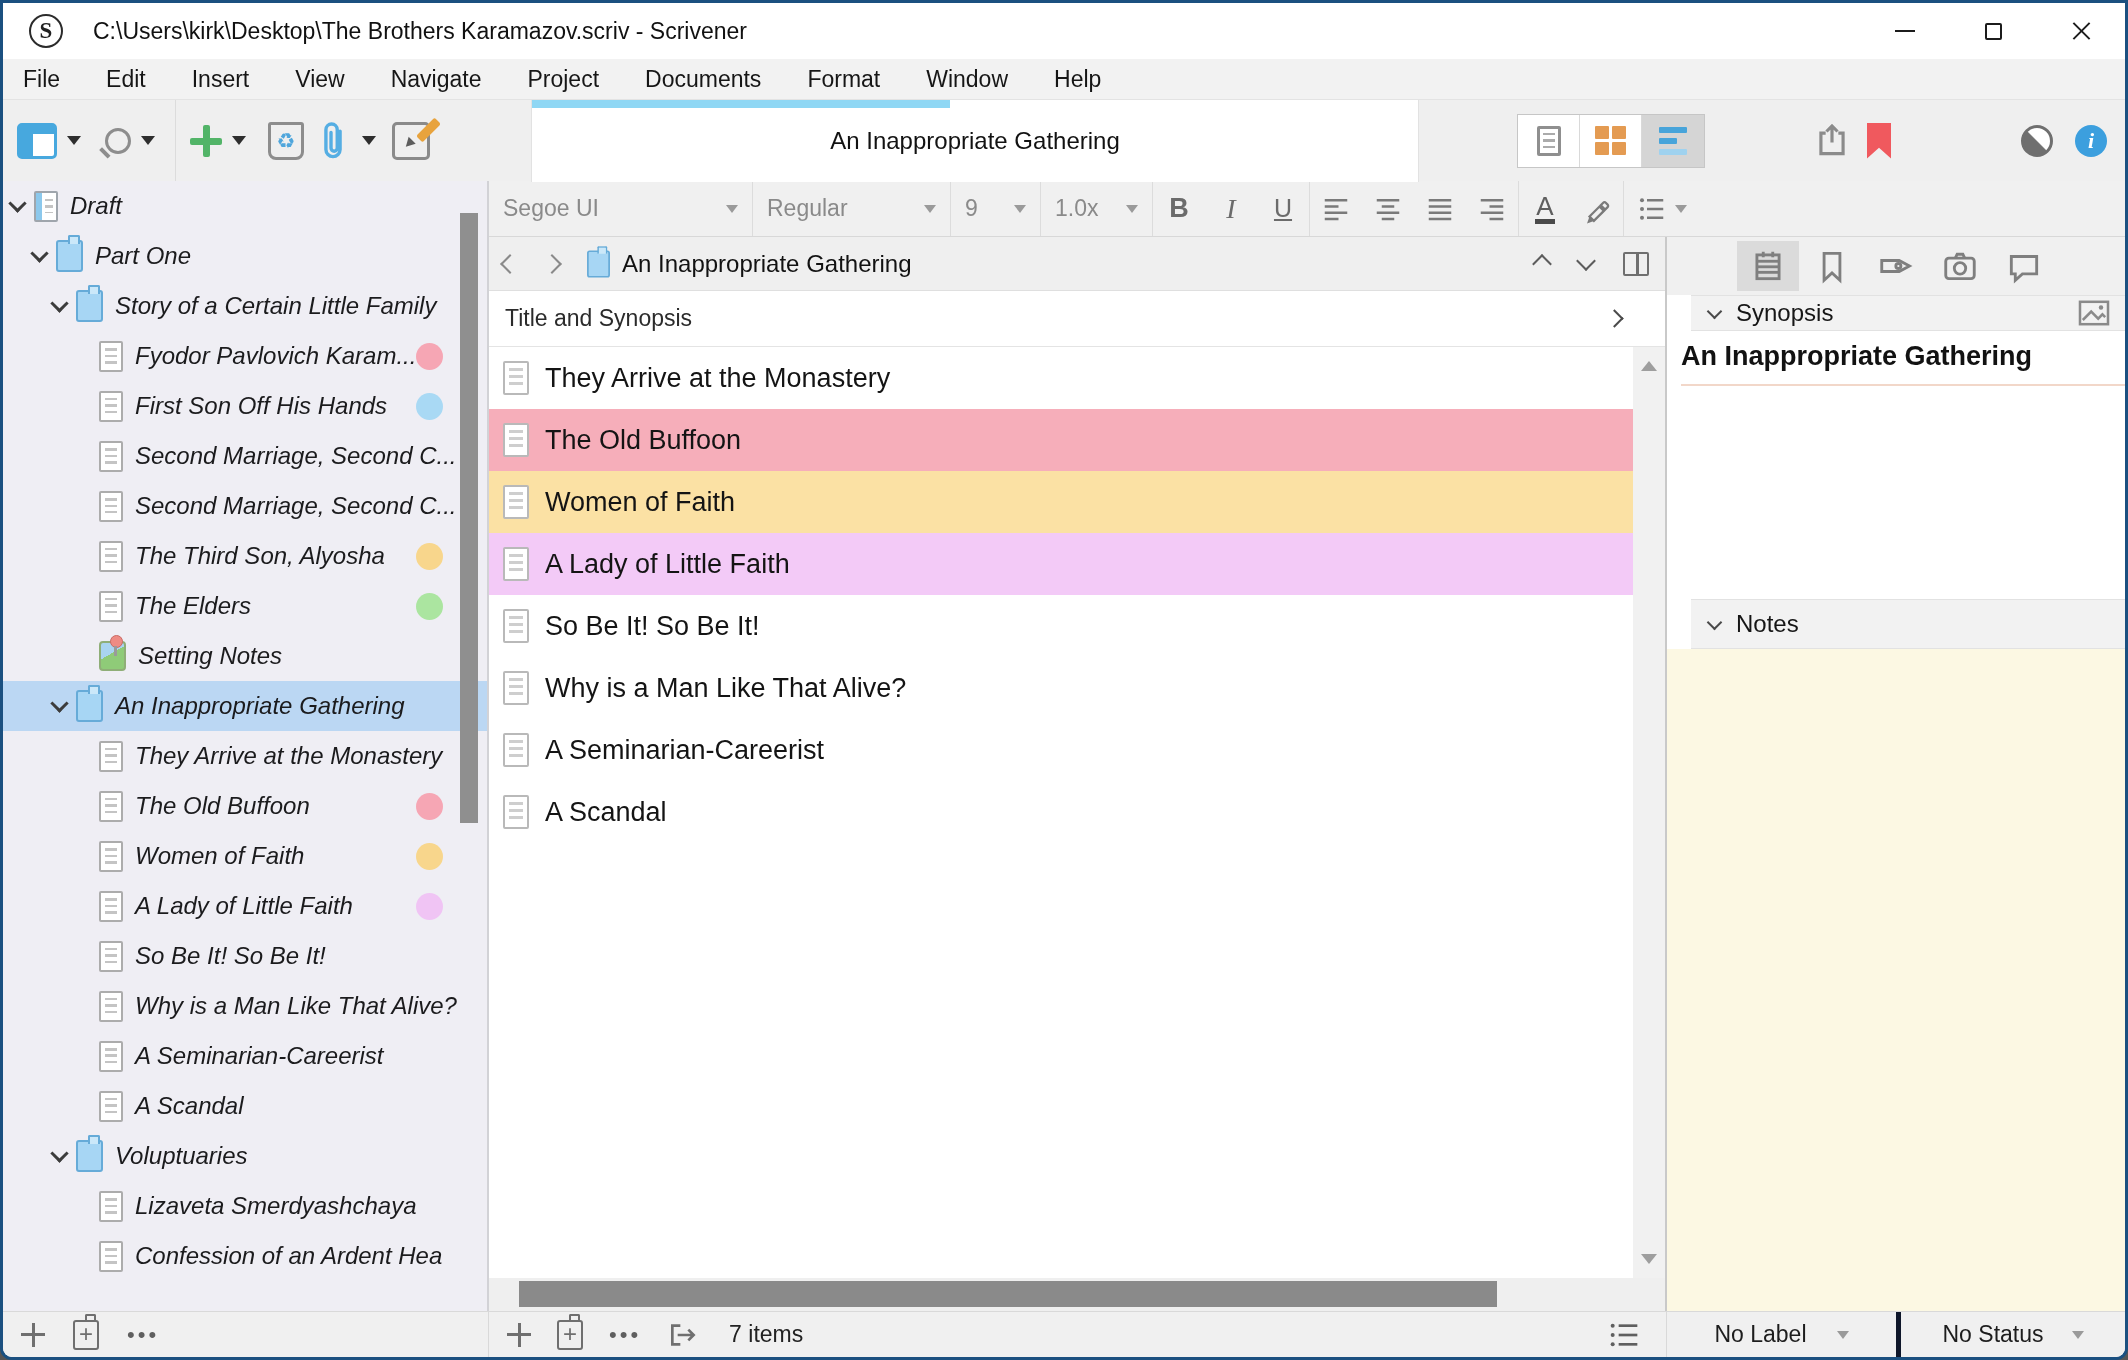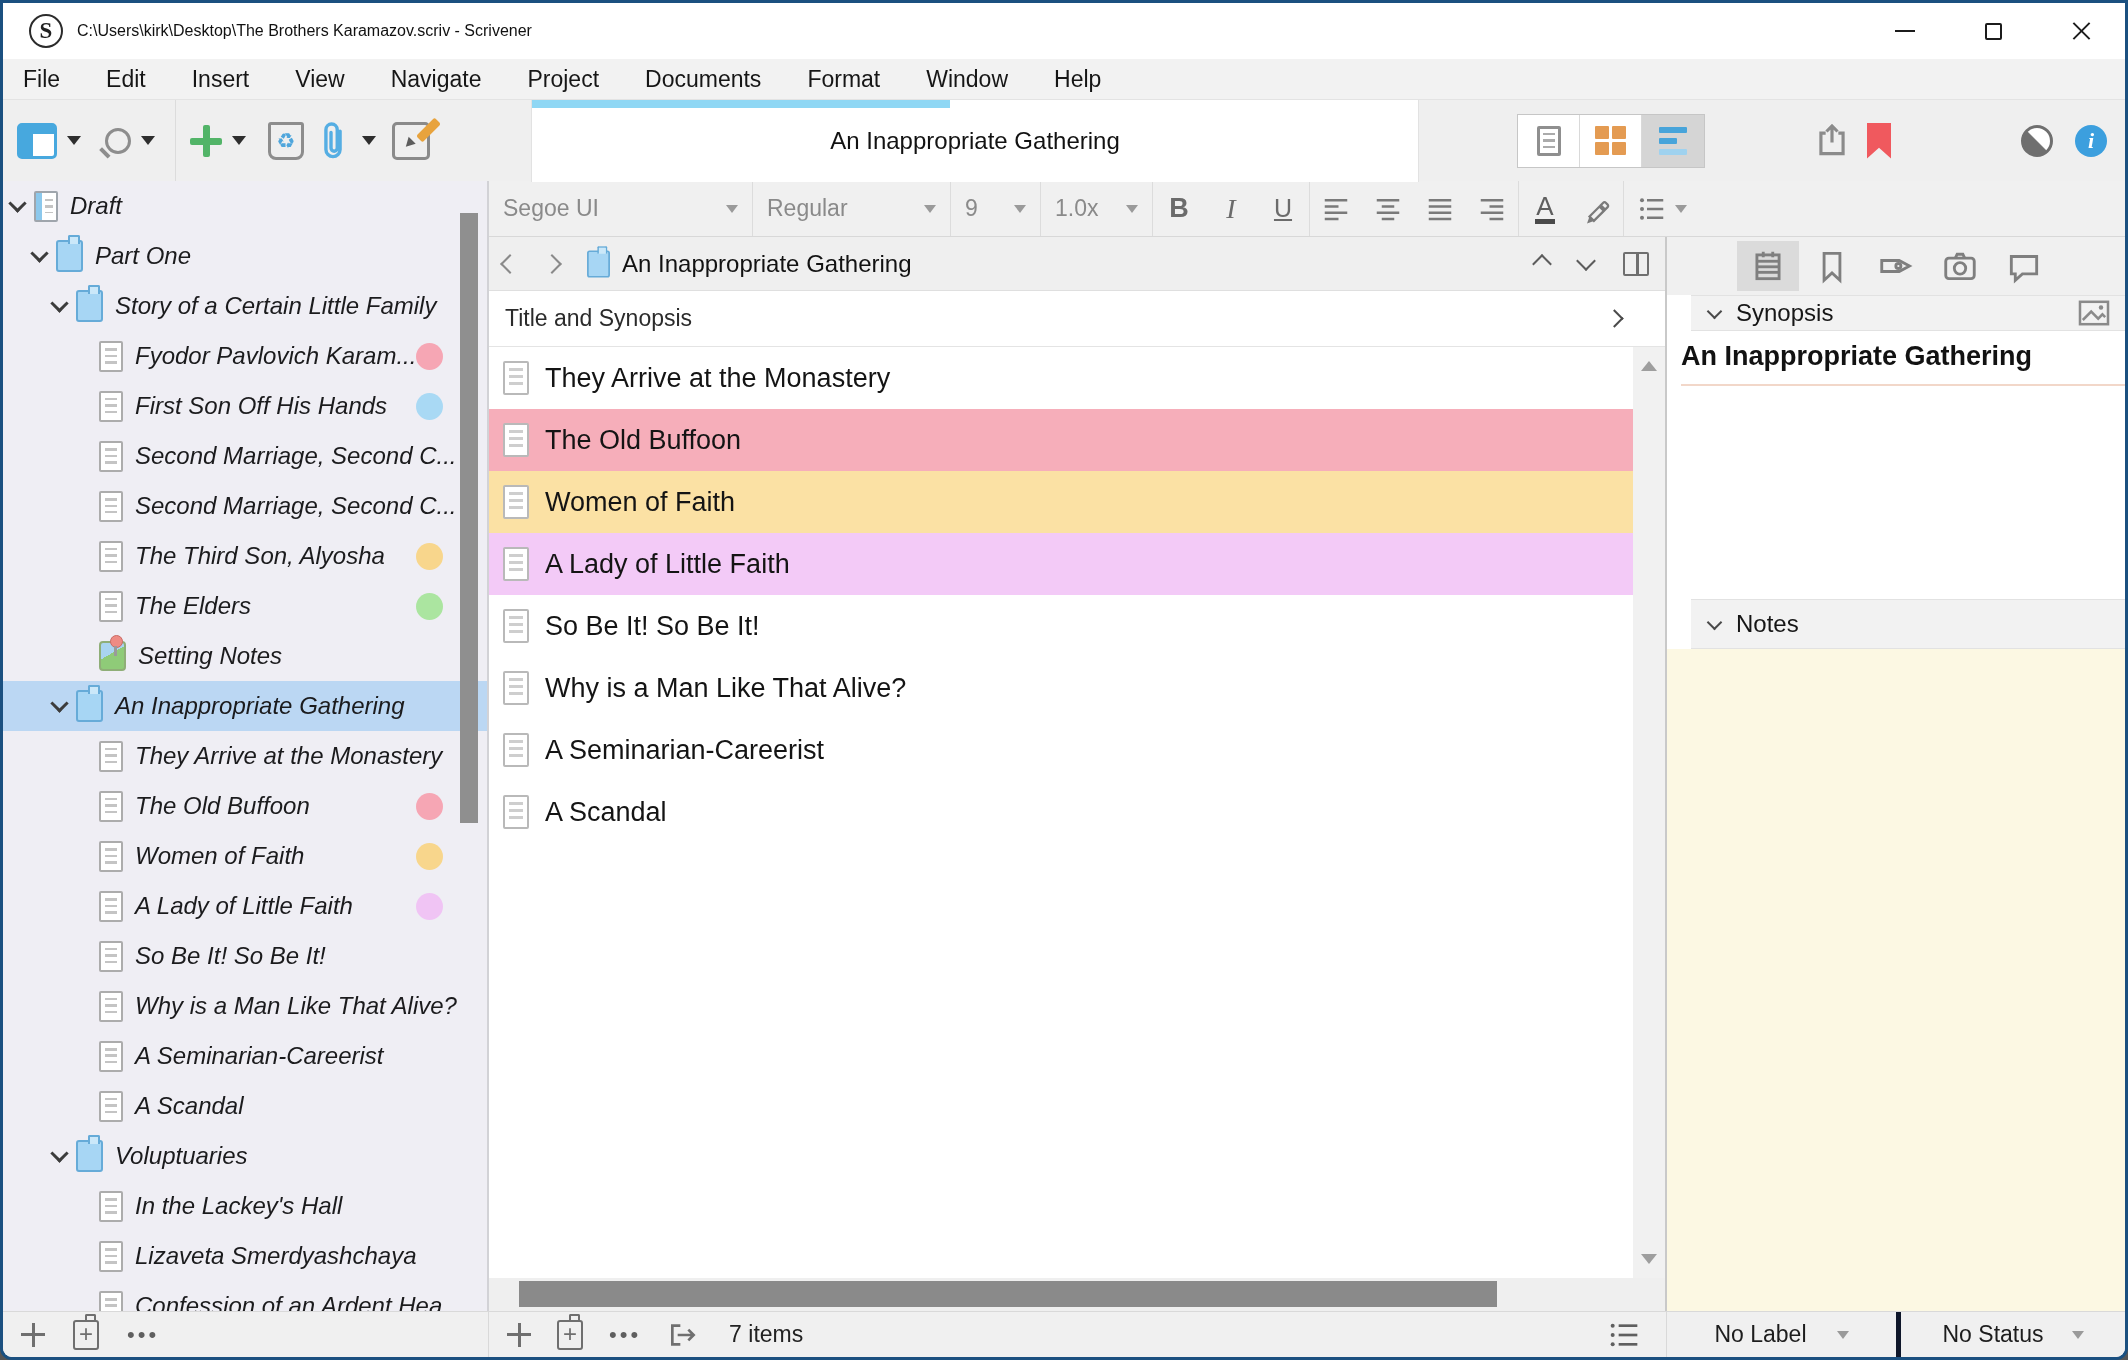--- a/index.html
+++ b/index.html
@@ -8,21 +8,21 @@
 
   .window { position:relative; width:2128px; height:1360px; background:#fff;
     border:3px solid #1B5080; border-radius:0 0 12px 12px; overflow:hidden;
     display:flex; flex-direction:column; }
 
   
   .titlebar { height:56px; background:#fff; display:flex; align-items:center; padding-left:26px; flex:0 0 auto; }
   .logo { width:34px; height:34px; border:2px solid #2b2b2b; border-radius:50%;
     display:flex; align-items:center; justify-content:center;
     font-family:"Liberation Serif","DejaVu Serif",serif; font-size:23px; font-weight:bold; color:#222; }
-  .title { margin-left:14px; font-size:16px; color:#111; }
+  .title { margin-left:30px; font-size:23px; color:#111; }
   .win-controls { margin-left:auto; display:flex; height:100%; }
   .win-btn { width:88px; height:100%; display:flex; align-items:center; justify-content:center; }
   .glyph-min { width:20px; height:2px; background:#1c1c1c; }
   .glyph-max { width:17px; height:17px; border:2px solid #1c1c1c; border-radius:2px; }
   .glyph-close { position:relative; width:20px; height:20px; }
   .glyph-close::before,.glyph-close::after { content:""; position:absolute; left:-1px; top:9px; width:23px; height:2px; background:#1c1c1c; }
   .glyph-close::before{ transform:rotate(45deg);} .glyph-close::after{ transform:rotate(-45deg);}
 
   
   .menubar { height:40px; background:#F2F2F2; display:flex; align-items:center; padding-left:20px; flex:0 0 auto; }
@@ -361,24 +361,20 @@
             <span class="b-label">A Seminarian-Careerist</span>
           </div>
           <div class="b-row" style="padding-left: 96px;">
             <span class="icon-doc"></span>
             <span class="b-label">A Scandal</span>
           </div>
           <div class="b-row" style="padding-left: 50px;">
             <span class="chev"></span>
             <span class="icon-folder"></span>
             <span class="b-label">Voluptuaries</span>
-          </div>
-          <div class="b-row" style="padding-left: 96px;">
-            <span class="icon-doc"></span>
-            <span class="b-label">In the Lackey's Hall</span>
           </div>
           <div class="b-row" style="padding-left: 96px;">
             <span class="icon-doc"></span>
             <span class="b-label">Lizaveta Smerdyashchaya</span>
           </div>
           <div class="b-row" style="padding-left: 96px;">
             <span class="icon-doc"></span>
             <span class="b-label">Confession of an Ardent Hea</span>
           </div>
         </div>

